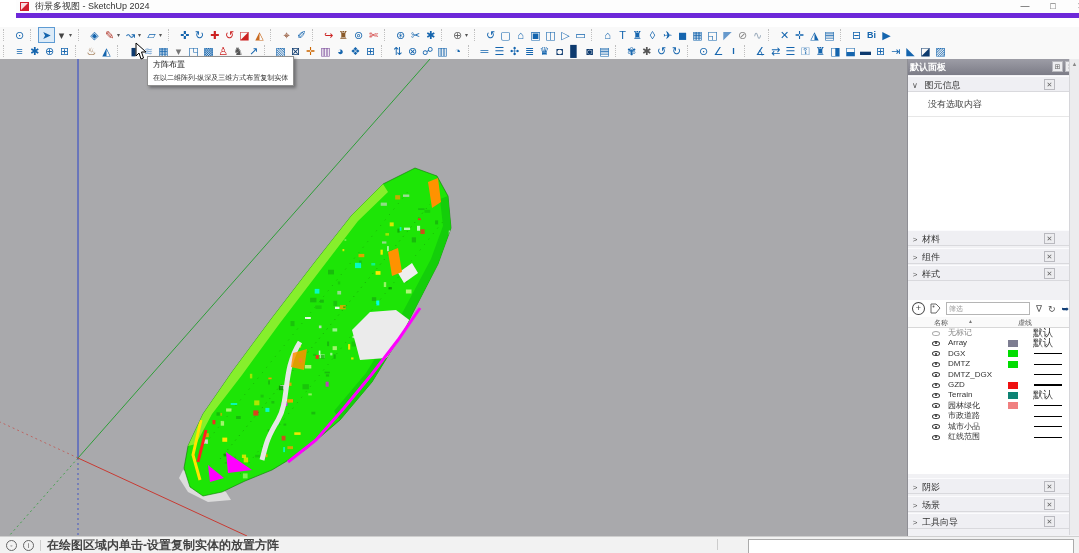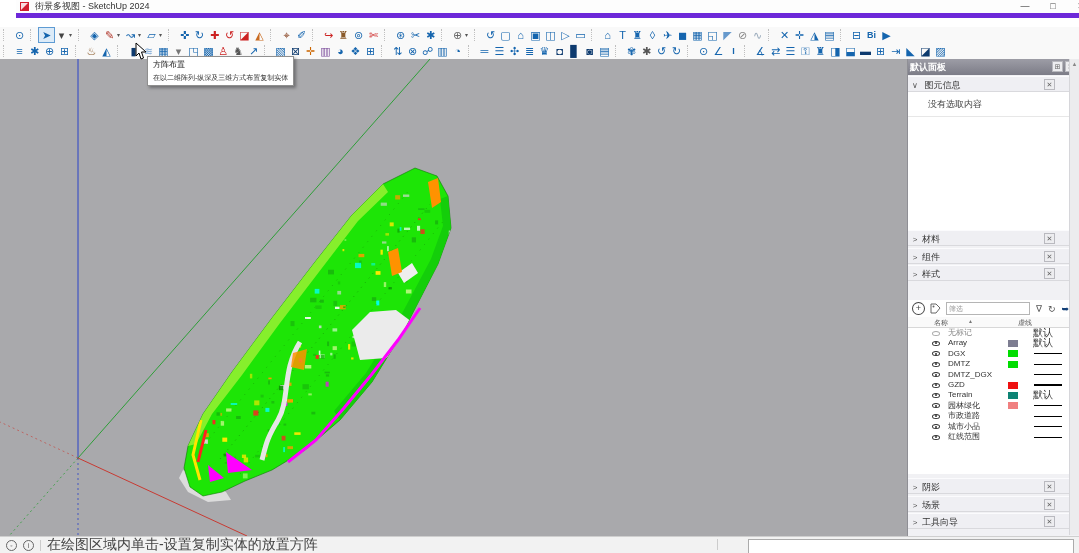--- a/index.html
+++ b/index.html
@@ -65,21 +65,21 @@
   .dashtxt{position:absolute;left:109px;top:0;font-size:10px;color:#333;line-height:10px;}
   .dashline{position:absolute;left:110px;top:4.5px;width:28px;height:1px;background:#000;}
   .dashline.thick{height:2px;top:4px;}
   .activepencil{position:absolute;left:150px;top:-1px;font-size:8px;color:#b03226;}
   .pscroll{position:absolute;left:161px;top:0;width:10px;height:476px;background:#ececee;border-left:1px solid #d6d6da;box-sizing:border-box;}
   .pscroll .sarrow{display:block;text-align:center;font-size:6px;color:#888;line-height:10px;}
   
   .statusbar{position:absolute;left:0;top:536px;width:1079px;height:17px;background:#f2f2f2;border-top:1px solid #cfcfcf;box-sizing:border-box;display:flex;align-items:center;}
   .sbicon{width:11px;height:11px;border:1px solid #666;border-radius:50%;margin-left:6px;flex:0 0 auto;font-size:7px;color:#555;text-align:center;line-height:10px;box-sizing:border-box;}
   .sbsep{width:1px;height:11px;background:#ccc;margin:0 6px;flex:0 0 auto;}
-  .sbtext{font-size:14px;color:#444;white-space:nowrap;}
+  .sbtext{font-size:12px;color:#444;white-space:nowrap;font-weight:bold;}
   .measure{position:absolute;left:748px;top:539px;width:320px;height:11px;background:#fff;border:1px solid #ababab;}
   .sbsep2{position:absolute;left:717px;top:539px;width:1px;height:11px;background:#ccc;}
 </style>
 </head>
 <body>
 
 <div class="app">
 
   <div class="titlebar">
     <div class="applogo"></div>

